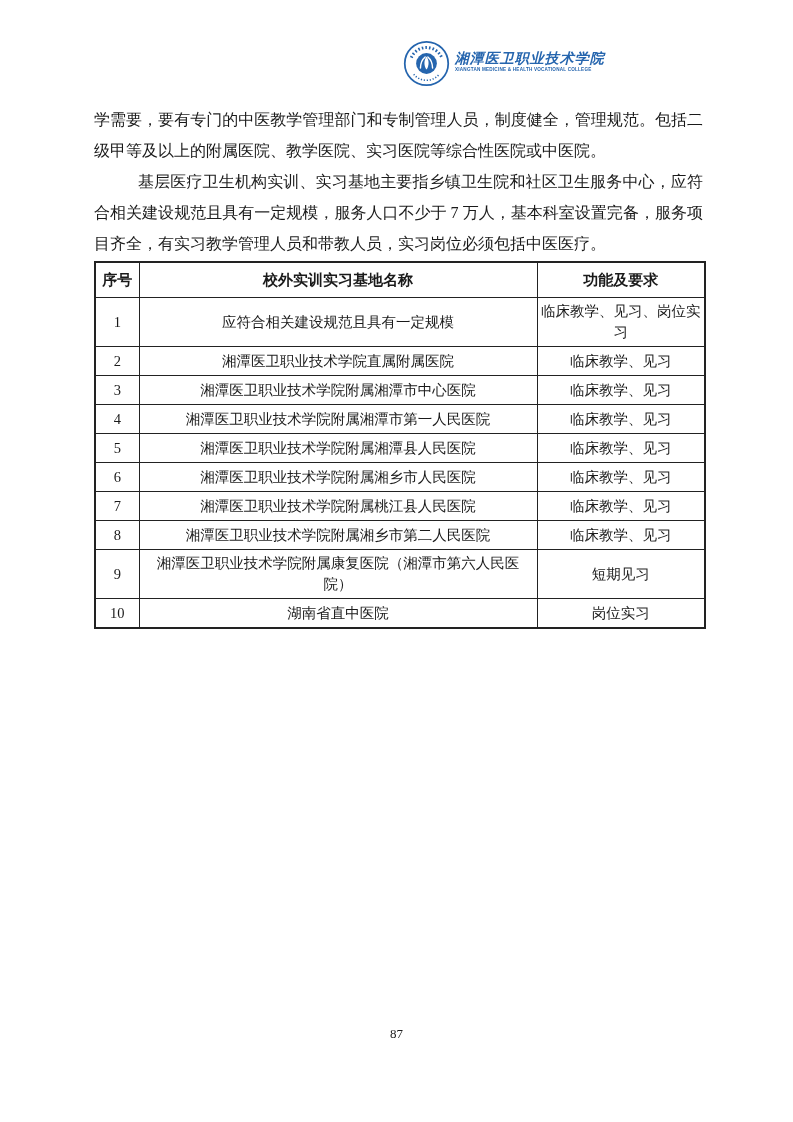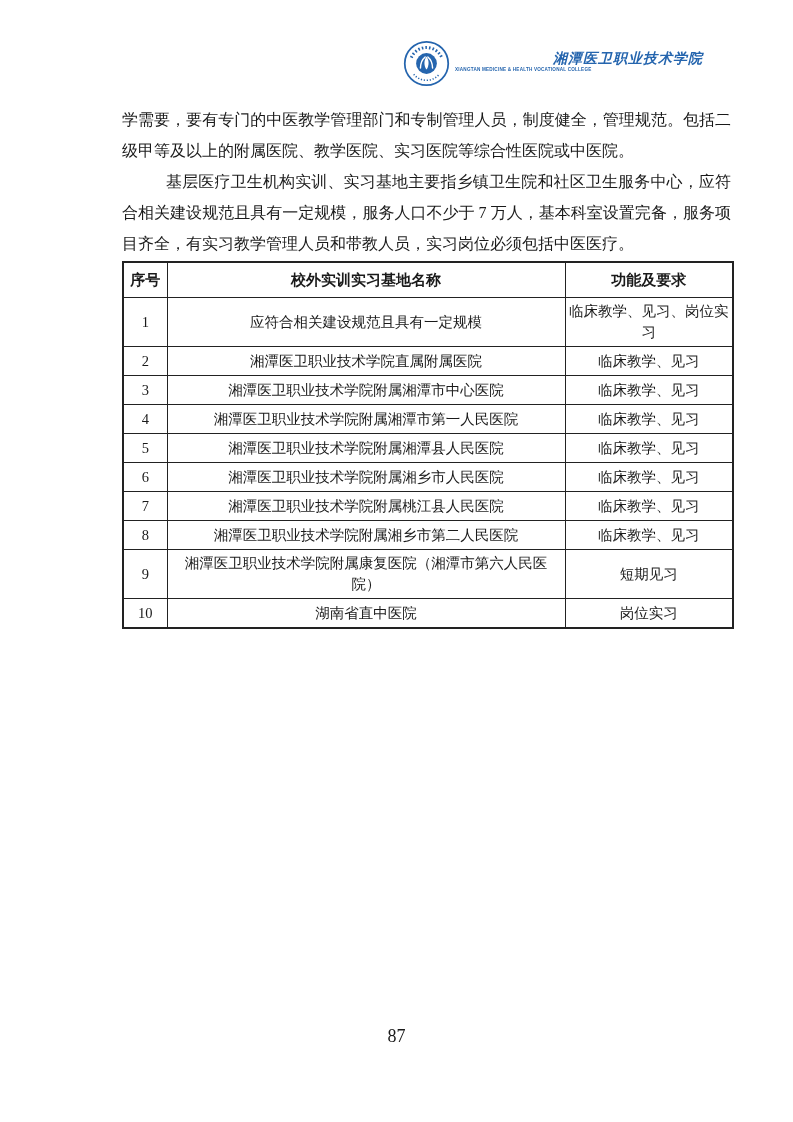--- a/index.html
+++ b/index.html
@@ -12,21 +12,20 @@
     color: #1a1a1a;
     overflow: hidden;
   }
 
   
   .logo-block {
     position: absolute;
     top: 40px; right: 90px;
     display: flex; align-items: center;
     gap: 5px;
-    text-align: right;
   }
   .logo-emblem { width: 47px; height: 47px; flex: 0 0 auto; }
   .logo-names { display: flex; flex-direction: column; justify-content: center; }
   .logo-zh {
     color: #2565ae;
     font-weight: bold;
     font-style: italic;
     font-size: 14px;
     letter-spacing: 1px;
     white-space: nowrap;
@@ -42,21 +41,20 @@
     transform-origin: left top;
     line-height: 9px;
     font-weight: bold;
   }
 
   
   .content {
     position: absolute;
     left: 94px; top: 104px;
     width: 609px;
-    margin-left: 28px;
   }
   .content p {
     margin: 0;
     font-size: 16px;
     line-height: 31px;
     text-align: justify;
     text-justify: inter-ideograph;
   }
   .content p.indent { text-indent: 44px; }
 
@@ -90,21 +88,21 @@
   col.c-num  { width: 44px; }
   col.c-name { width: 398px; }
   col.c-func { width: 168px; }
 
   
   .footer {
     position: absolute;
     left: 0; top: 1026px;
     width: 100%;
     text-align: center;
-    font-size: 18px;
+    font-size: 13px;
   }
 </style>
 </head>
 <body>
 
 <div class="page">
 
   <div class="logo-block">
     <svg class="logo-emblem" viewBox="-24 -24 48 48" xmlns="http://www.w3.org/2000/svg">
       <circle cx="0" cy="0" r="22.2" fill="#ffffff" stroke="#2565ae" stroke-width="1.8"></circle>

